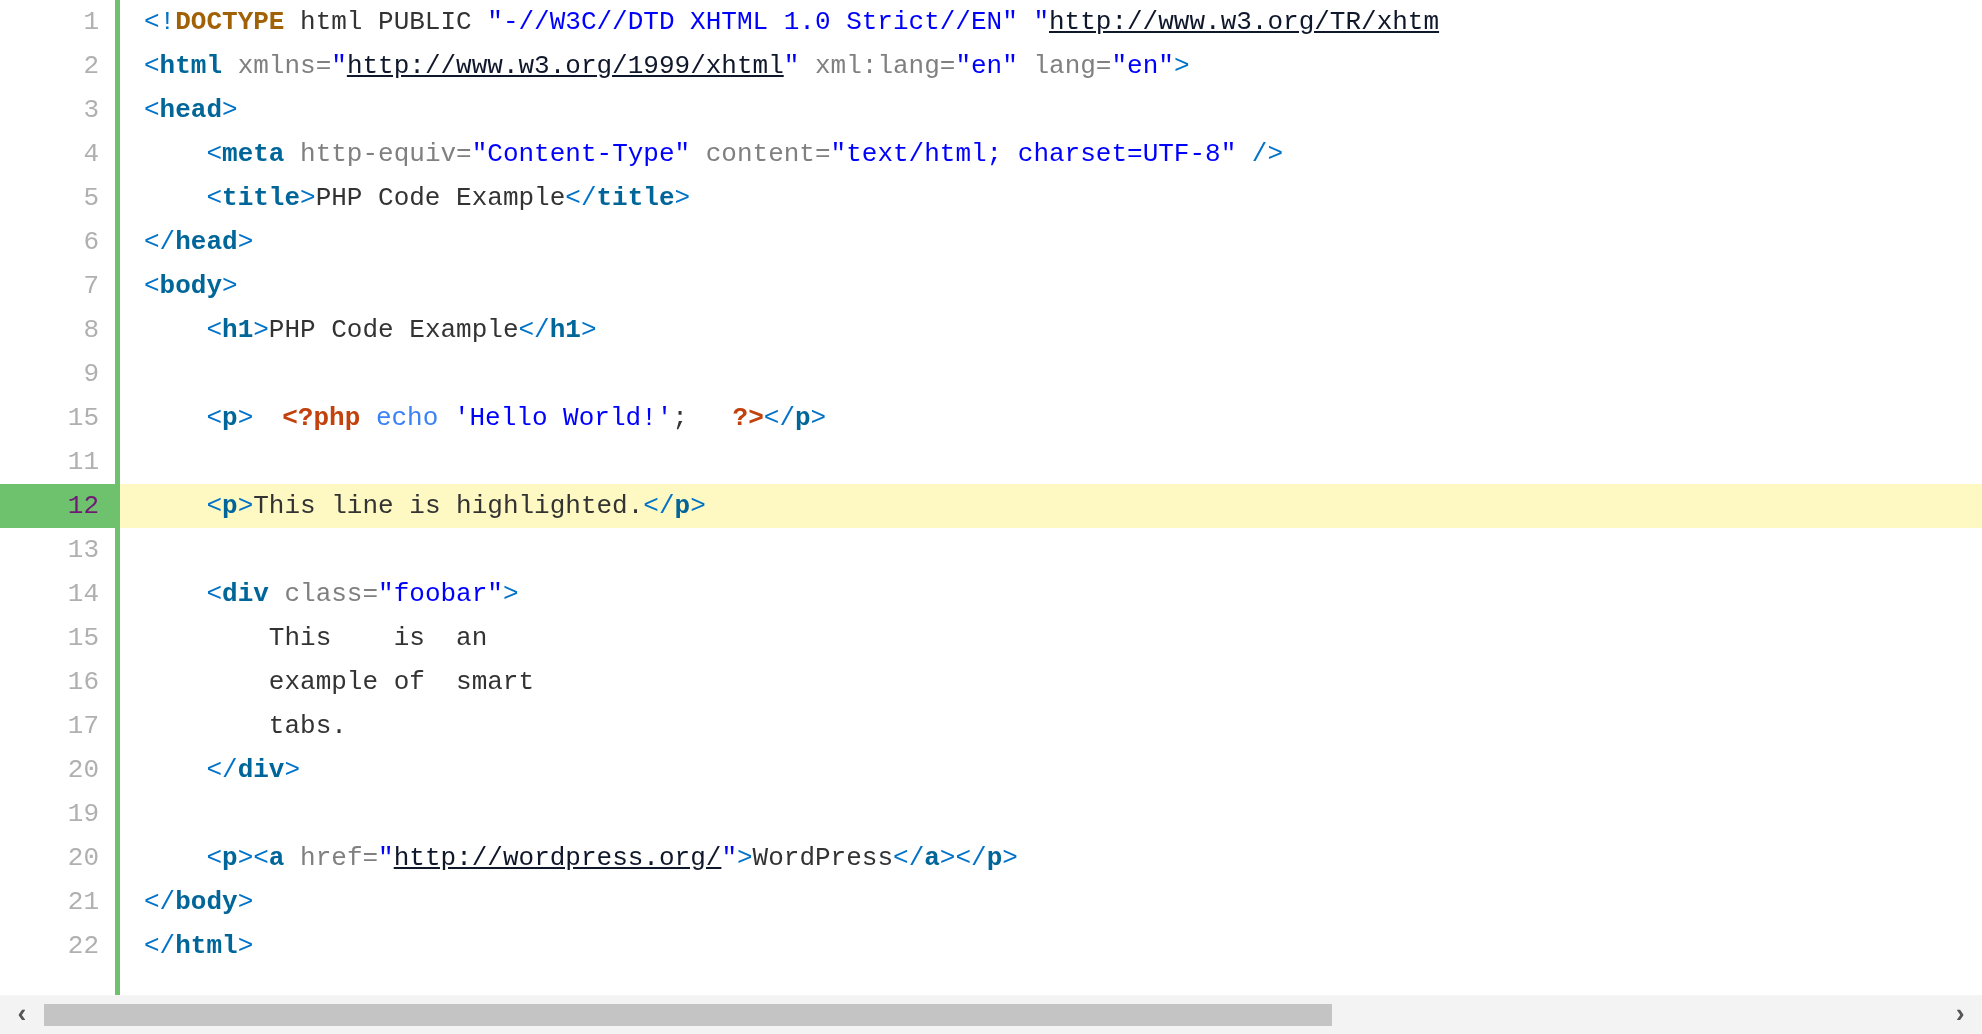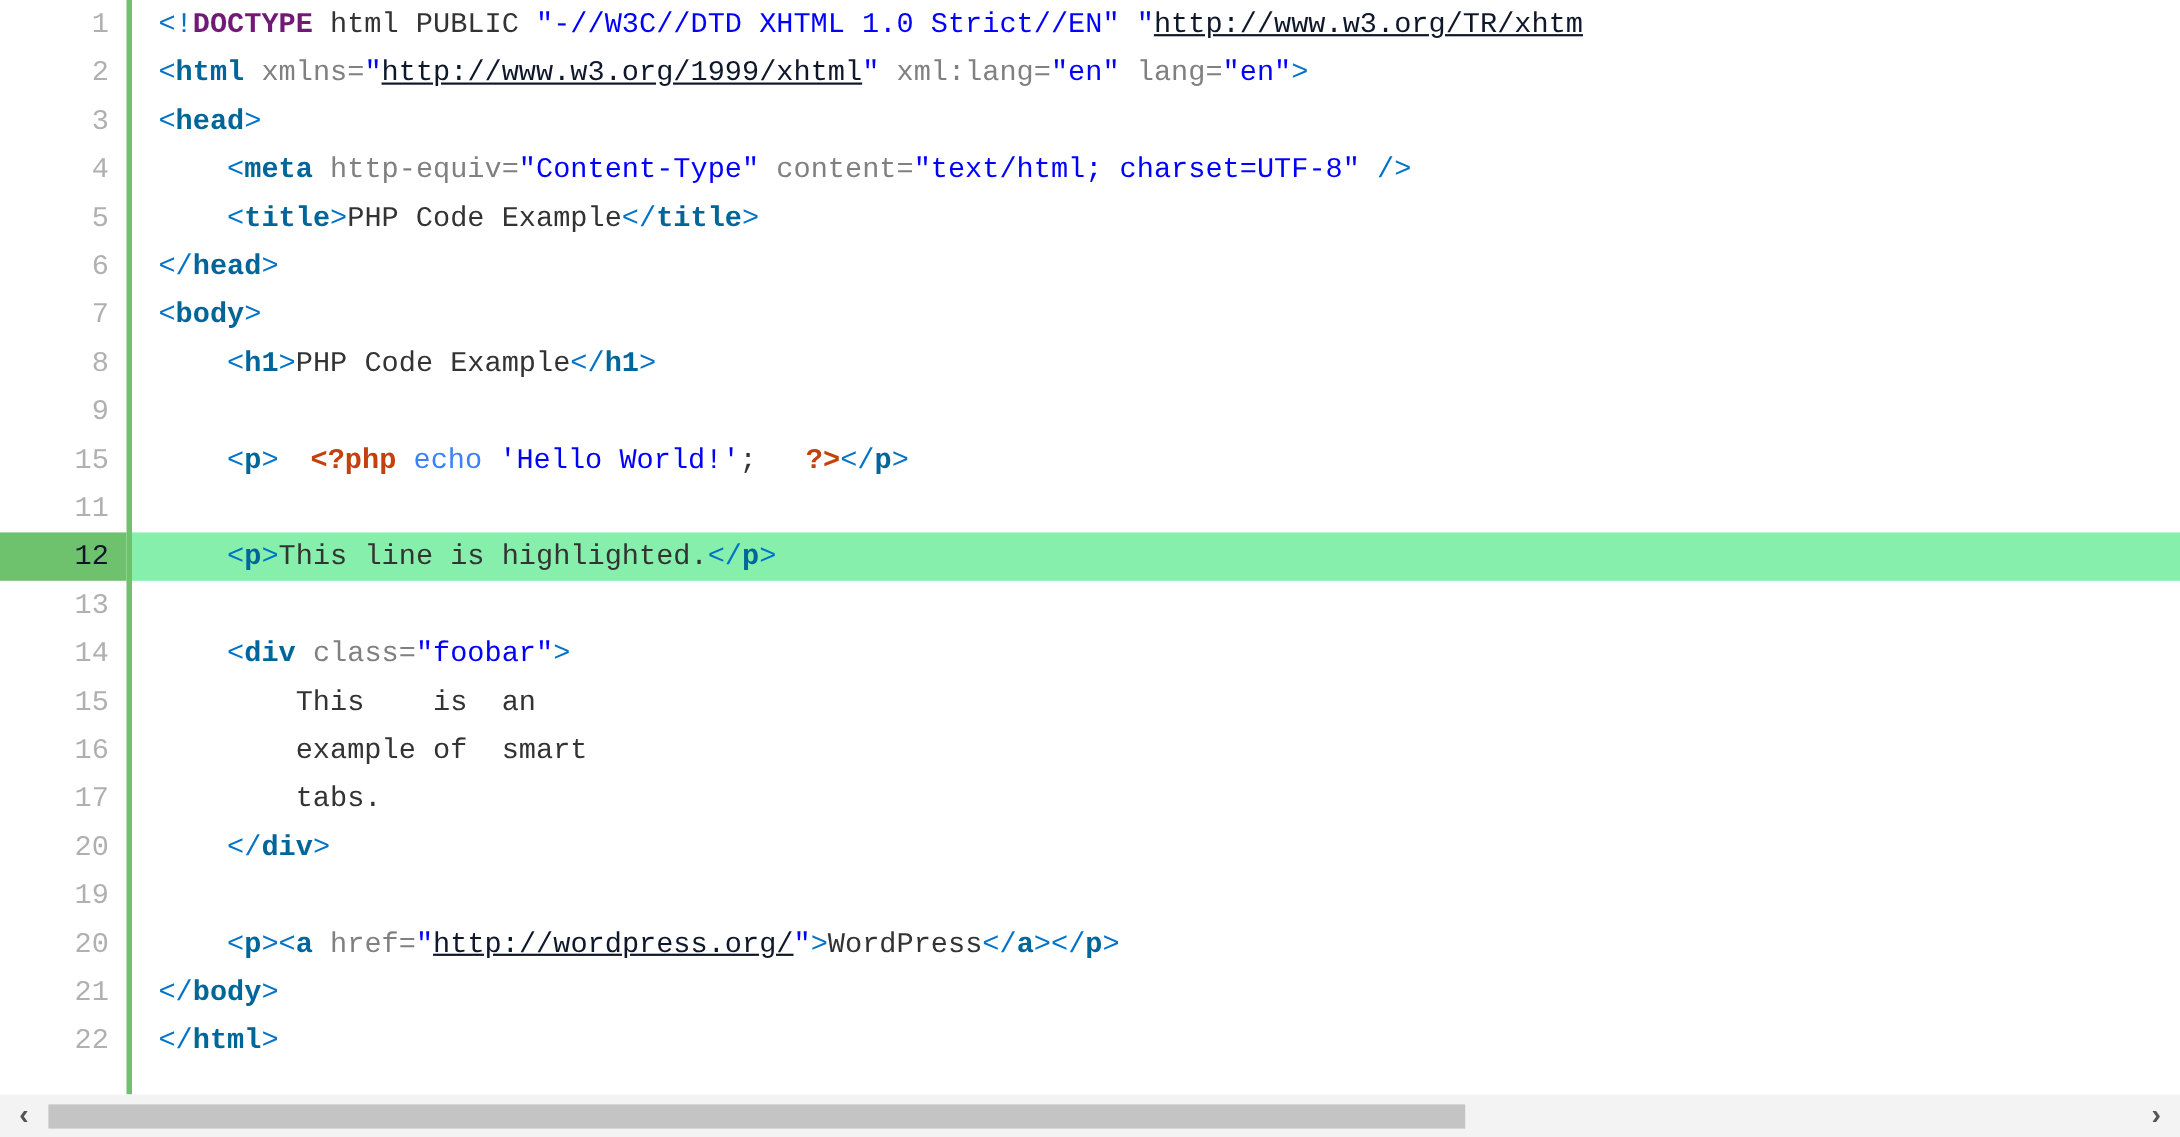--- a/index.html
+++ b/index.html
@@ -30,41 +30,41 @@
   .line-no {
     height: 44px;
     line-height: 44px;
     text-align: right;
     padding-right: 16px;
     color: #b0b0b0;
     font-size: 26px;
   }
   .line-no.hl {
     background: #6ec26e;
-    color: #0f172a;
+    color: #701a75;
   }
   .code-area {
     margin-left: 120px;
     height: 100%;
     white-space: pre;
     overflow: hidden;
   }
   .code-line {
     height: 44px;
     line-height: 44px;
     padding-left: 24px;
     color: #333333;
   }
   .code-line.hl {
-    background: #86efac;
+    background: #fef9c3;
   }
   
   .brkt { color: #0073c9; } 
   .tag { color: #006699; font-weight: bold; }
-  .doctype { color: #701a75; font-weight: bold; }
+  .doctype { color: #a16207; font-weight: bold; }
   .attr { color: #808080; }
   .str { color: #0000ff; }
   .url { color: #0f172a; text-decoration: underline; }
   .php-open { color: #c2410c; font-weight: bold; margin-left: 29px; }
   .php-kw { color: #3b82f6; }
   .txt { color: #333333; }
 
   
   .hscroll {
     position: absolute;

